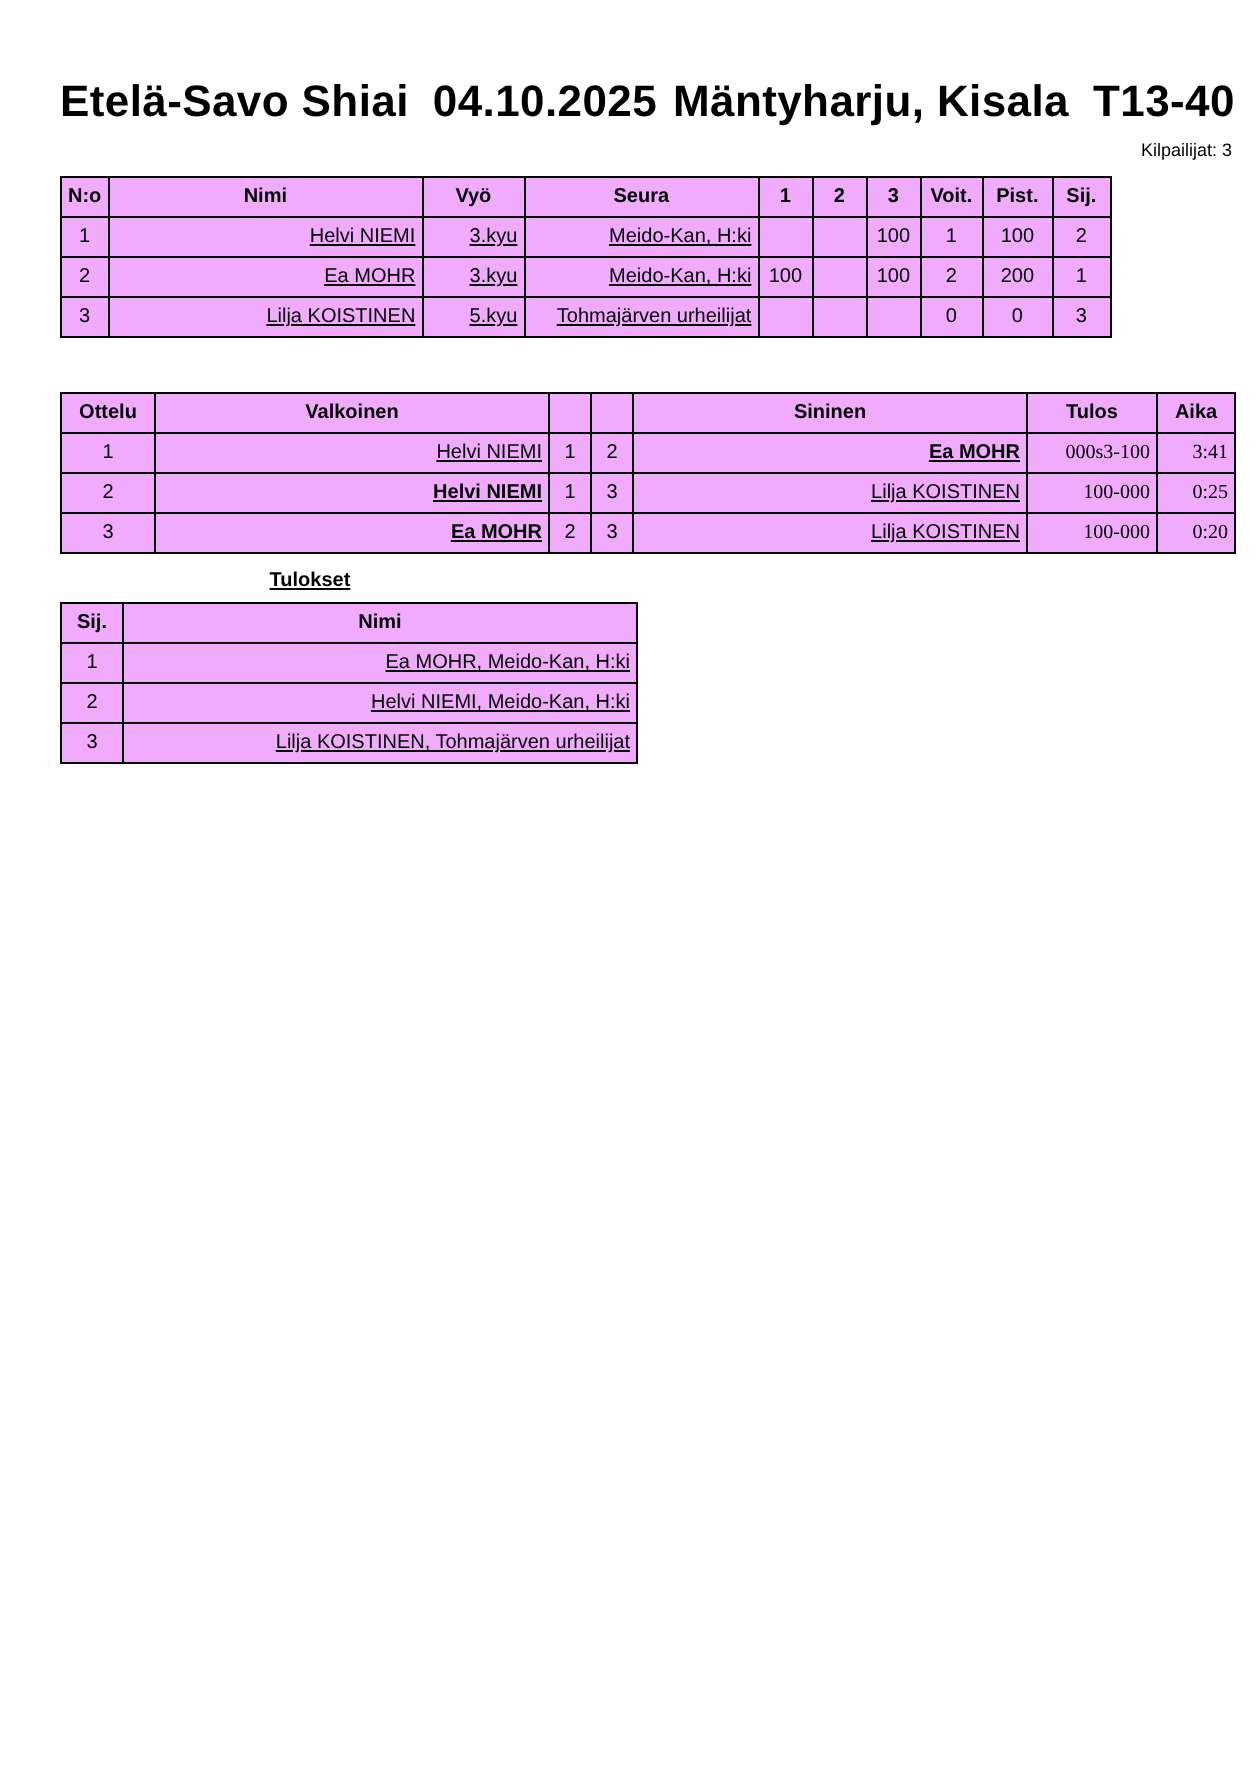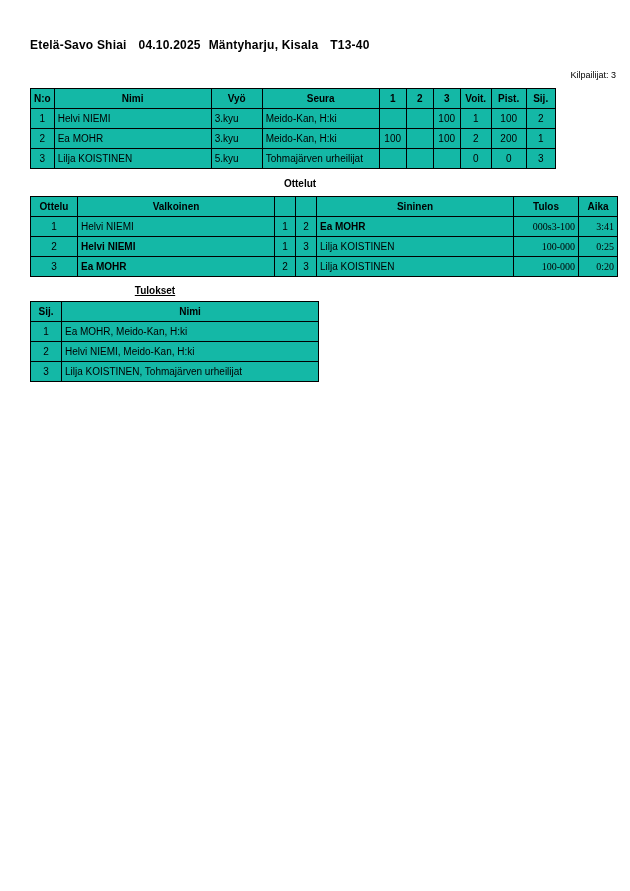--- a/index.html
+++ b/index.html
@@ -19,21 +19,21 @@
     position: relative;
     width: 630px;
     height: 891px;
     padding: 0;
   }
   
   .doc-title {
     position: absolute;
     left: 30px;
     top: 38px;
-    font-size: 12px;
+    font-size: 22px;
     font-weight: bold;
     white-space: nowrap;
     letter-spacing: 0.2px;
   }
   .doc-title .gap-s { display: inline-block; width: 8px; }
   .doc-title .gap-m { display: inline-block; width: 12px; }
 
   
   .section-caption {
     position: absolute;
@@ -51,38 +51,38 @@
     top: 70px;
     font-size: 9px;
     text-align: right;
   }
 
   
   table.grid {
     position: absolute;
     border-collapse: collapse;
     font-size: 10px;
-    background: #14b8a6;
+    background: #f0abfc;
     padding-left: 36px;
   }
   table.grid th, table.grid td {
     border: 1px solid #000;
     padding: 2px 3px;
     line-height: 13px;
     height: 14px;
     vertical-align: middle;
     white-space: nowrap;
     overflow: hidden;
   }
   table.grid th {
     font-weight: bold;
     text-align: center;
   }
   .c { text-align: center; }
-  .l { text-align: left; }
+  .l { text-align: right; text-decoration: underline; }
   .r { text-align: right; font-family: Liberation Serif, serif; }
   .b { font-weight: bold; }
 
   
   #tbl-kilpailijat {
     left: 30px;
     top: 88px;
   }
   #tbl-kilpailijat td, #tbl-kilpailijat th { height: 15px; }
   .k-no    { width: 16px; }
@@ -175,21 +175,20 @@
         <td class="c"></td>
         <td class="c"></td>
         <td class="c"></td>
         <td class="c">0</td>
         <td class="c">0</td>
         <td class="c">3</td>
       </tr>
     </tbody>
   </table>
 
-  <div class="section-caption caption-ottelut">Ottelut</div>
 
   <table class="grid" id="tbl-ottelut">
     <thead>
       <tr>
         <th class="o-ottelu">Ottelu</th>
         <th class="o-valk">Valkoinen</th>
         <th class="o-n"></th>
         <th class="o-n"></th>
         <th class="o-sin">Sininen</th>
         <th class="o-tulos">Tulos</th>

